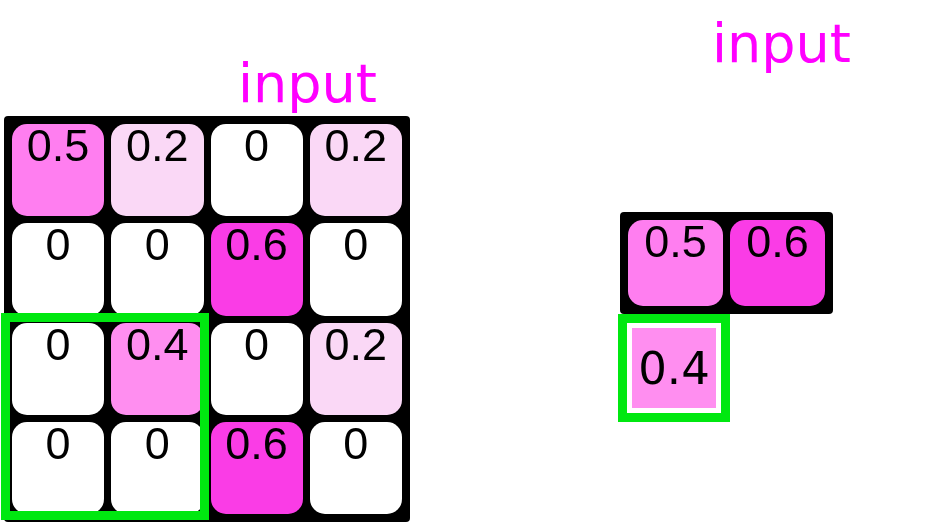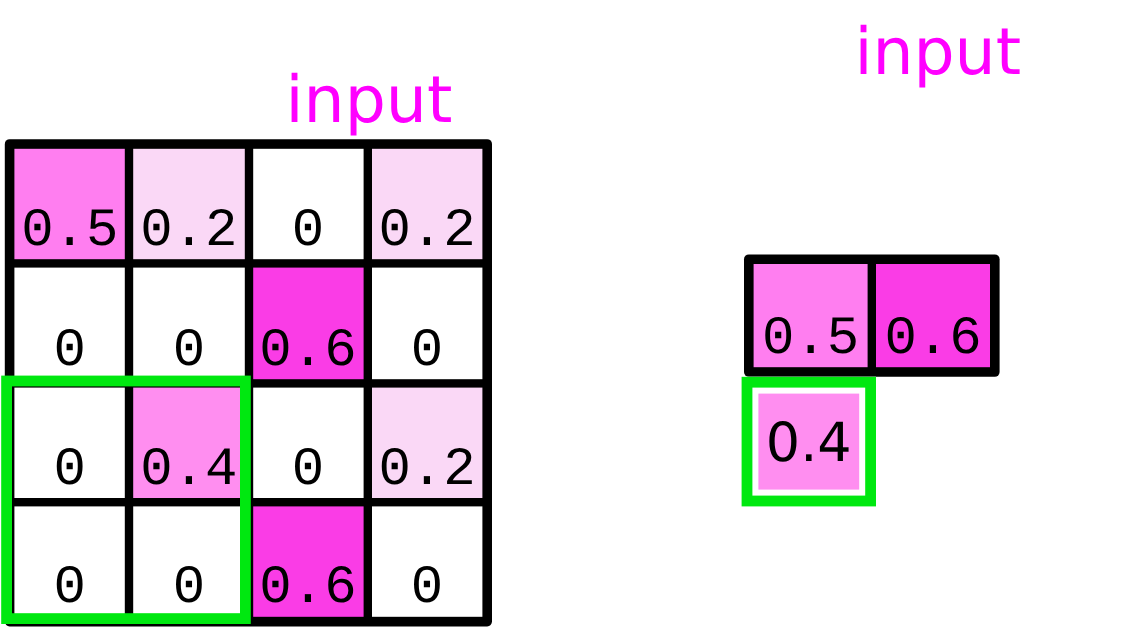--- a/index.html
+++ b/index.html
@@ -52,27 +52,28 @@
     grid-template-rows: repeat(4, 1fr);
     gap: 7px;
     padding: 8px;
     box-sizing: border-box;
   }
 
   .cell {
     position: relative;
     background: #ffffff;
     display: flex;
-    align-items: flex-end;
+    align-items: flex-start;
     justify-content: center;
-    font-family: Liberation Mono, monospace;
+    font-family: Liberation Sans, sans-serif;
     font-size: 45px;
     line-height: 1;
     color: #000000;
     overflow: hidden;
+    border-radius: 15px;
   }
   .cell span {
     display: block;
     transform: translateY(-1px);
   }
 
   
   #output-toprow {
     left: 620px;
     top: 212px;

